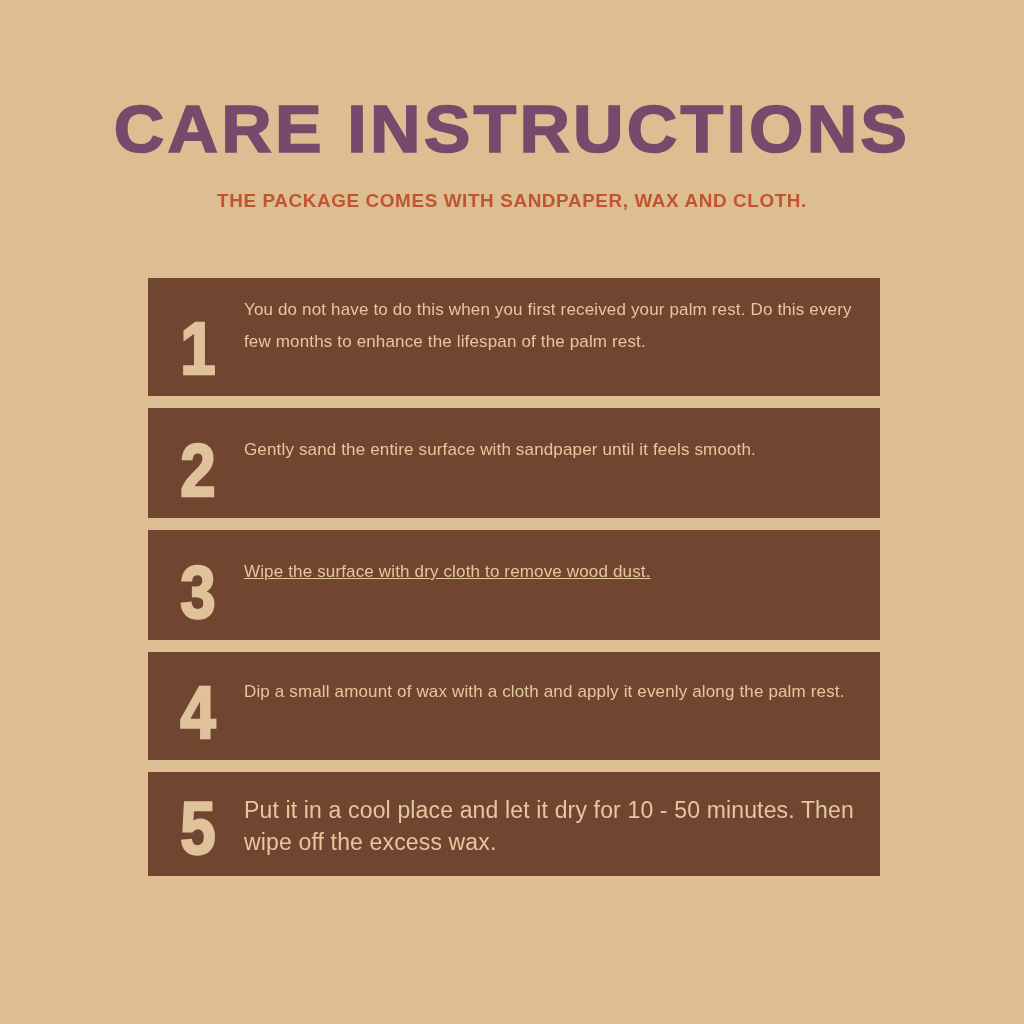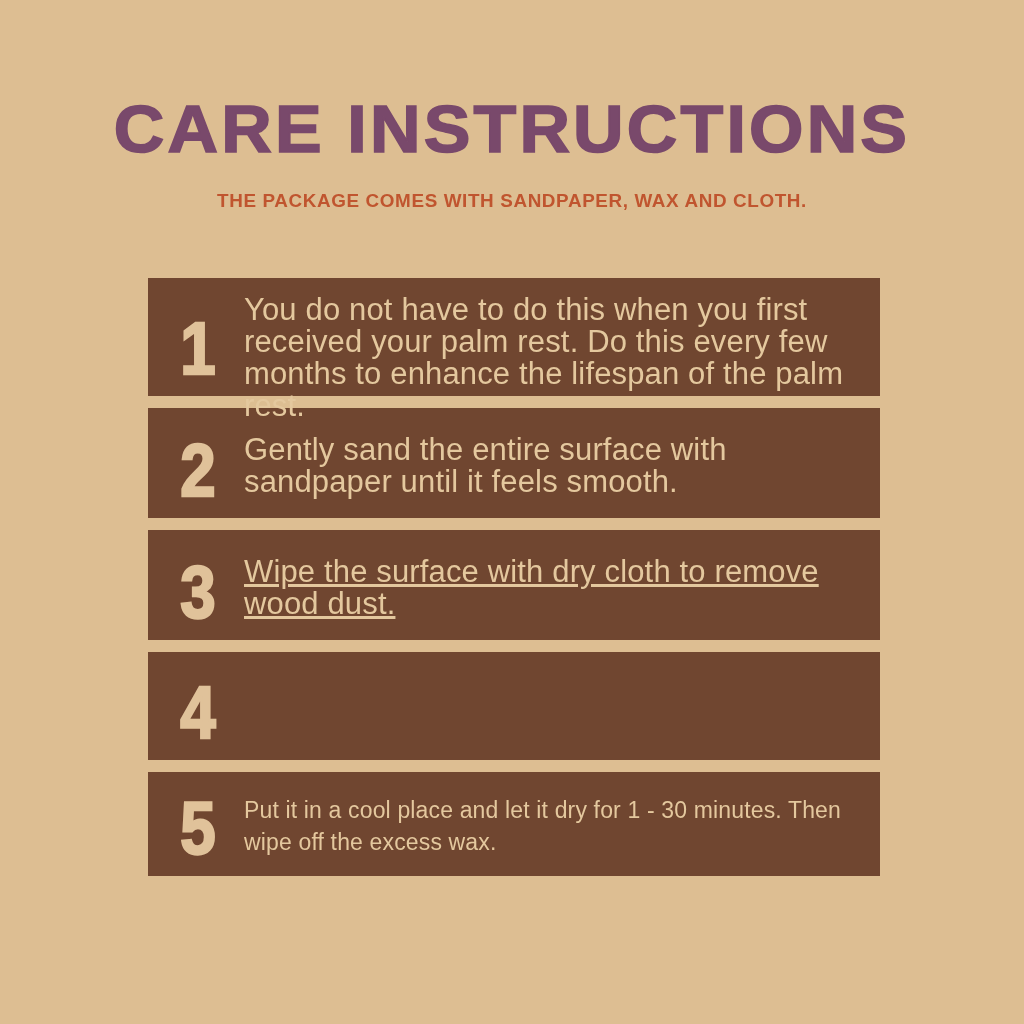--- a/index.html
+++ b/index.html
@@ -82,21 +82,21 @@
     padding-bottom: 4px;
     user-select: none;
   }
   .step-text {
     flex: 1 1 auto;
     display: flex;
     align-items: flex-start;
     padding-left: 10px;
     font-family: "Liberation Sans", sans-serif;
     font-weight: 400;
-    font-size: 31px;
+    font-size: 17px;
     line-height: 32px;
     color: #e4c89e;
     letter-spacing: 0.15px;
   }
   .step-1 { height: 118px; }
   .step-2 { height: 110px; }
   .step-3 { height: 110px; }
   .step-4 { height: 108px; }
   .step-5 { height: 104px; }
 
@@ -128,21 +128,22 @@
       <div class="step-text">Gently sand the entire surface with sandpaper until it feels smooth.</div>
     </div>
 
     <div class="step step-3">
       <div class="step-number">3</div>
       <div class="step-text">Wipe the surface with dry cloth to remove wood dust.</div>
     </div>
 
     <div class="step step-4">
       <div class="step-number">4</div>
+      <div class="step-text">Dip a small amount of wax with a cloth and apply it evenly along the palm rest.</div>
     </div>
 
     <div class="step step-5">
       <div class="step-number">5</div>
-      <div class="step-text">Put it in a cool place and let it dry for 1 - 30 minutes. Then wipe off the excess wax.</div>
+      <div class="step-text">Put it in a cool place and let it dry for 10 - 50 minutes. Then wipe off the excess wax.</div>
     </div>
 
   </div>
 </div>
 
 </body></html>

